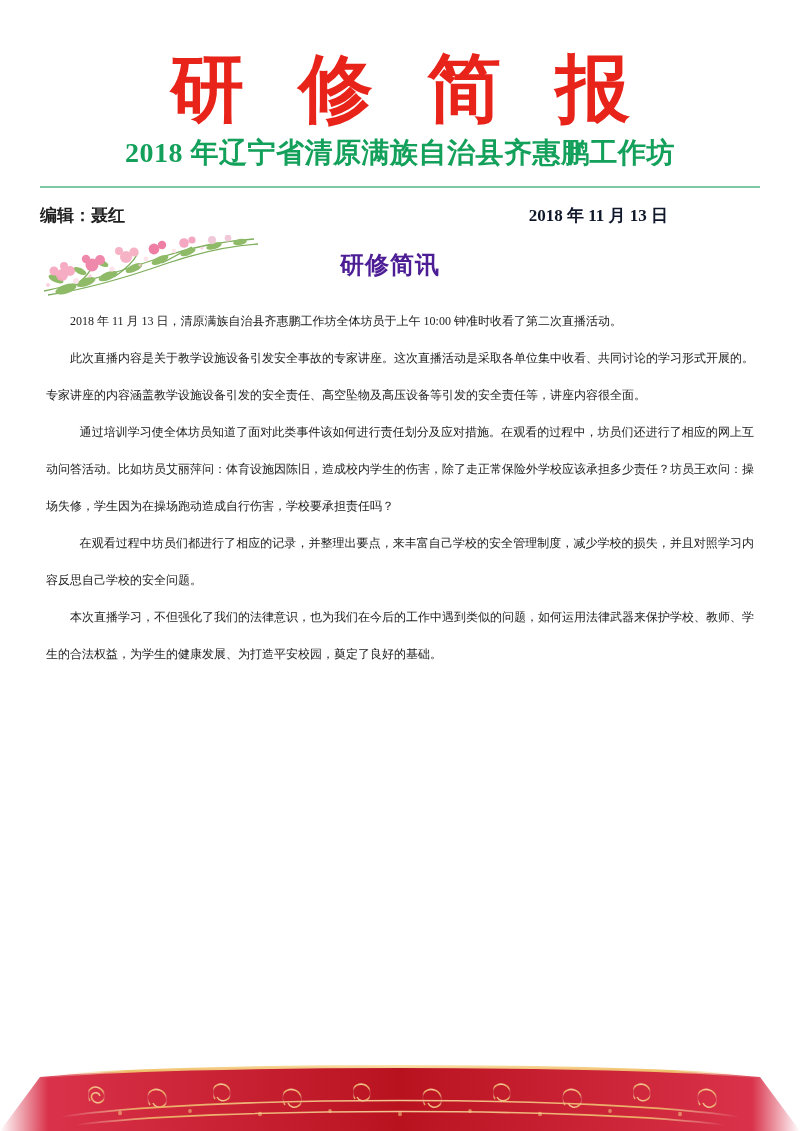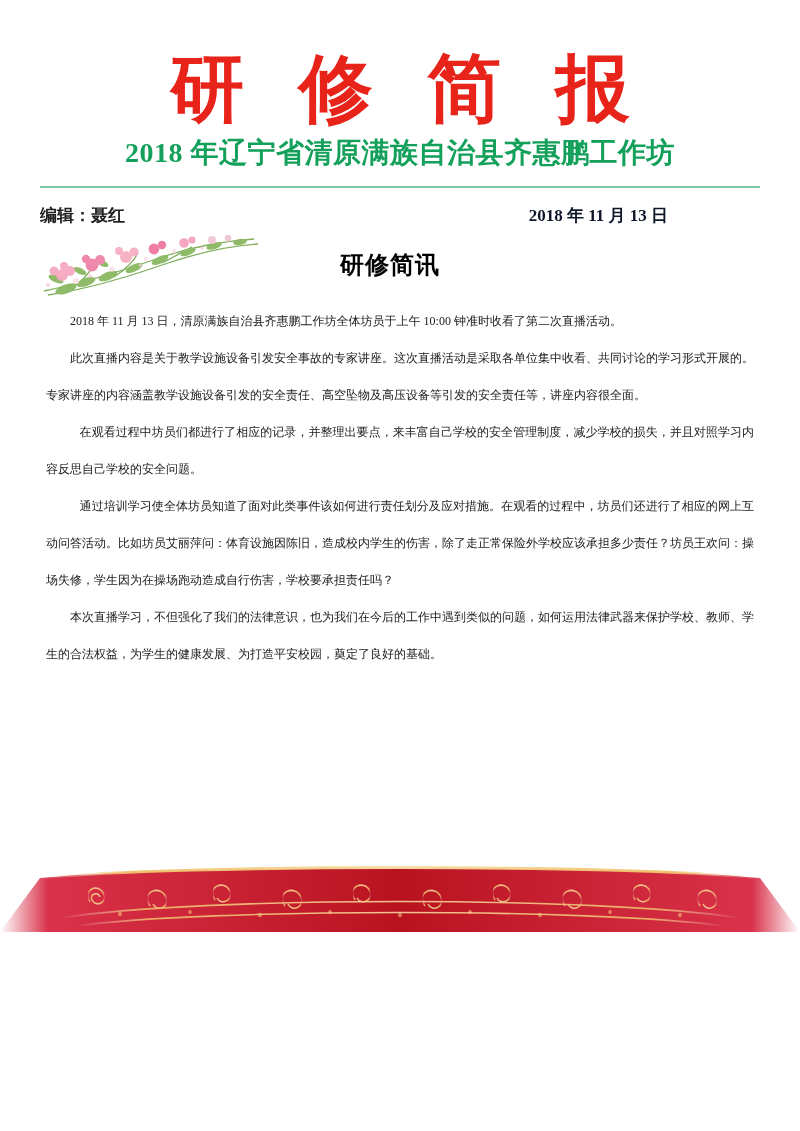--- a/index.html
+++ b/index.html
@@ -6,21 +6,21 @@
     margin: 0;
     padding: 0;
     background: #ffffff;
   }
   body {
     font-family: "Liberation Serif", "DejaVu Serif", serif;
   }
   .page {
     position: relative;
     width: 800px;
-    height: 932px;
+    height: 1131px;
     margin: 0 auto;
     background: #ffffff;
     overflow: hidden;
   }
 
   
   .masthead {
     padding-top: 52px;
     text-align: center;
   }
@@ -95,21 +95,21 @@
     top: -2px;
     width: 230px;
     height: 64px;
   }
   .section-title {
     position: absolute;
     left: 340px;
     top: 12px;
     font-size: 24px;
     font-weight: bold;
-    color: #000000;
+    color: #4c1d95;
     letter-spacing: 1px;
     font-family: "Liberation Serif", "DejaVu Serif", serif;
   }
 
   
   .body-text {
     margin: 0 46px;
     color: #1a1a1a;
     font-size: 12px;
     line-height: 37px;
@@ -215,22 +215,22 @@
         <circle cx="98" cy="30" r="1.6"></circle>
           <circle cx="160" cy="13" r="1.6"></circle>
       </g>
     </svg>
     <div class="section-title">研修简讯</div>
   </div>
 
   <div class="body-text">
     <p>2018 年 11 月 13 日，清原满族自治县齐惠鹏工作坊全体坊员于上午 10:00 钟准时收看了第二次直播活动。</p>
     <p>此次直播内容是关于教学设施设备引发安全事故的专家讲座。这次直播活动是采取各单位集中收看、共同讨论的学习形式开展的。专家讲座的内容涵盖教学设施设备引发的安全责任、高空坠物及高压设备等引发的安全责任等，讲座内容很全面。</p>
+    <p class="indent3">通过培训学习使全体坊员知道了面对此类事件该如何进行责任划分及应对措施。在观看的过程中，坊员们还进行了相应的网上互动问答活动。比如坊员艾丽萍问：体育设施因陈旧，造成校内学生的伤害，除了走正常保险外学校应该承担多少责任？坊员王欢问：操场失修，学生因为在操场跑动造成自行伤害，学校要承担责任吗？</p>
     <p class="indent3">在观看过程中坊员们都进行了相应的记录，并整理出要点，来丰富自己学校的安全管理制度，减少学校的损失，并且对照学习内容反思自己学校的安全问题。</p>
-    <p class="indent3">通过培训学习使全体坊员知道了面对此类事件该如何进行责任划分及应对措施。在观看的过程中，坊员们还进行了相应的网上互动问答活动。比如坊员艾丽萍问：体育设施因陈旧，造成校内学生的伤害，除了走正常保险外学校应该承担多少责任？坊员王欢问：操场失修，学生因为在操场跑动造成自行伤害，学校要承担责任吗？</p>
     <p>本次直播学习，不但强化了我们的法律意识，也为我们在今后的工作中遇到类似的问题，如何运用法律武器来保护学校、教师、学生的合法权益，为学生的健康发展、为打造平安校园，奠定了良好的基础。</p>
   </div>
 
   <div class="footer-band">
     <svg width="800" height="70" viewBox="0 0 800 70" xmlns="http://www.w3.org/2000/svg">
       <defs>
         <linearGradient id="redfade" x1="0" y1="0" x2="1" y2="0">
           <stop offset="0" stop-color="#ffffff"></stop>
           <stop offset="0.06" stop-color="#d9324a"></stop>
           <stop offset="0.5" stop-color="#b9121f"></stop>

